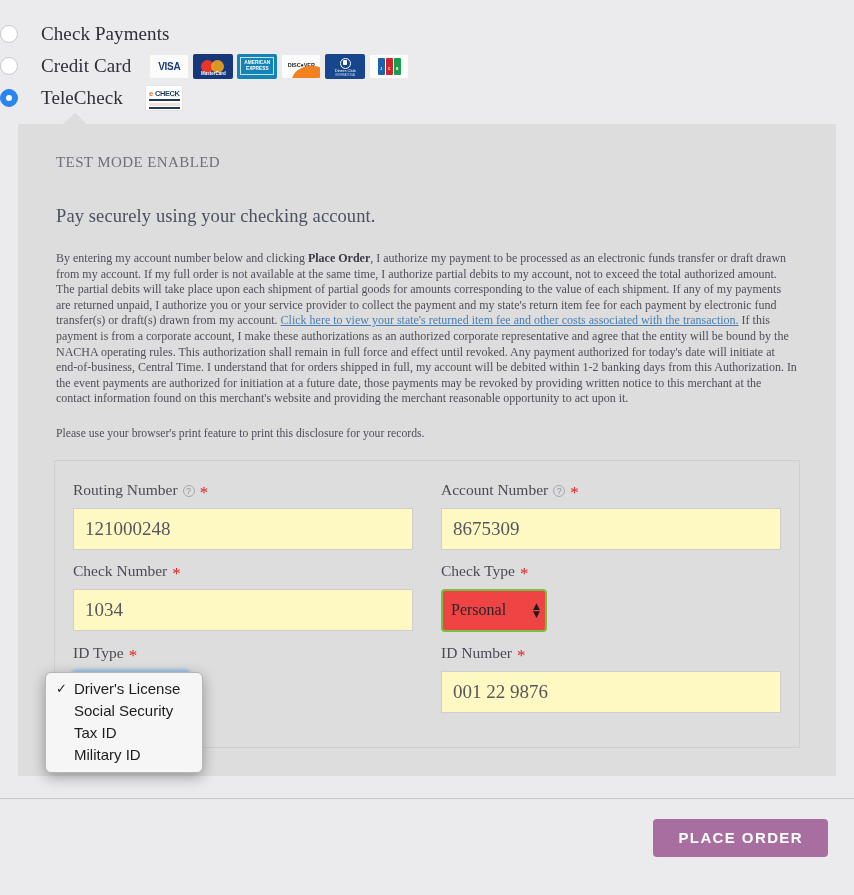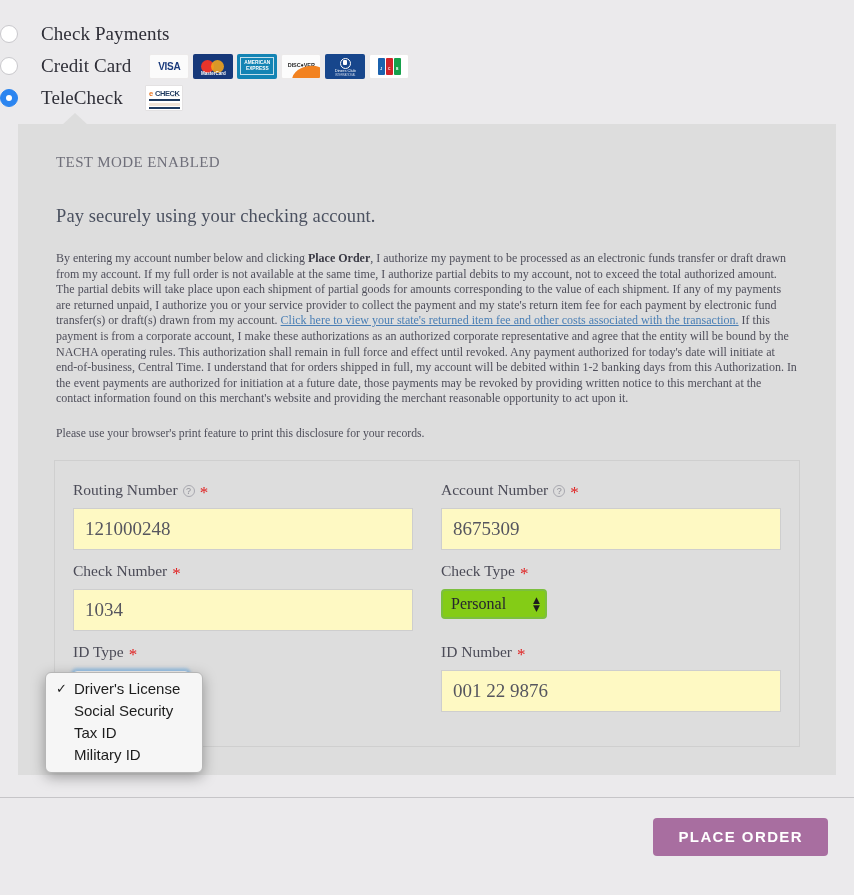--- a/index.html
+++ b/index.html
@@ -181,22 +181,22 @@
     background: #fef9c3;
     border: 1px solid #cecece;
     padding: 0 11px;
     font-family: "Liberation Serif", serif;
     font-size: 19px;
     color: #56565f;
     display: flex; align-items: center;
   }
   .sel {
     display: inline-flex; align-items: center; justify-content: space-between;
-    height: 30px; min-width: 106px;
-    background: #84cc16;
+    height: 43px; min-width: 106px;
+    background: #ef4444;
     border: 2px solid #7cbf3f;
     border-radius: 4px;
     padding: 0 5px 0 8px;
     font-size: 16px; color: #26262e;
     font-family: "Liberation Serif", serif;
   }
   .sel .arrows {
     font-size: 9px; line-height: 8px; color: #1c1c1c; margin-left: 10px;
     display: flex; flex-direction: column; font-family: "DejaVu Sans", sans-serif;
   }

